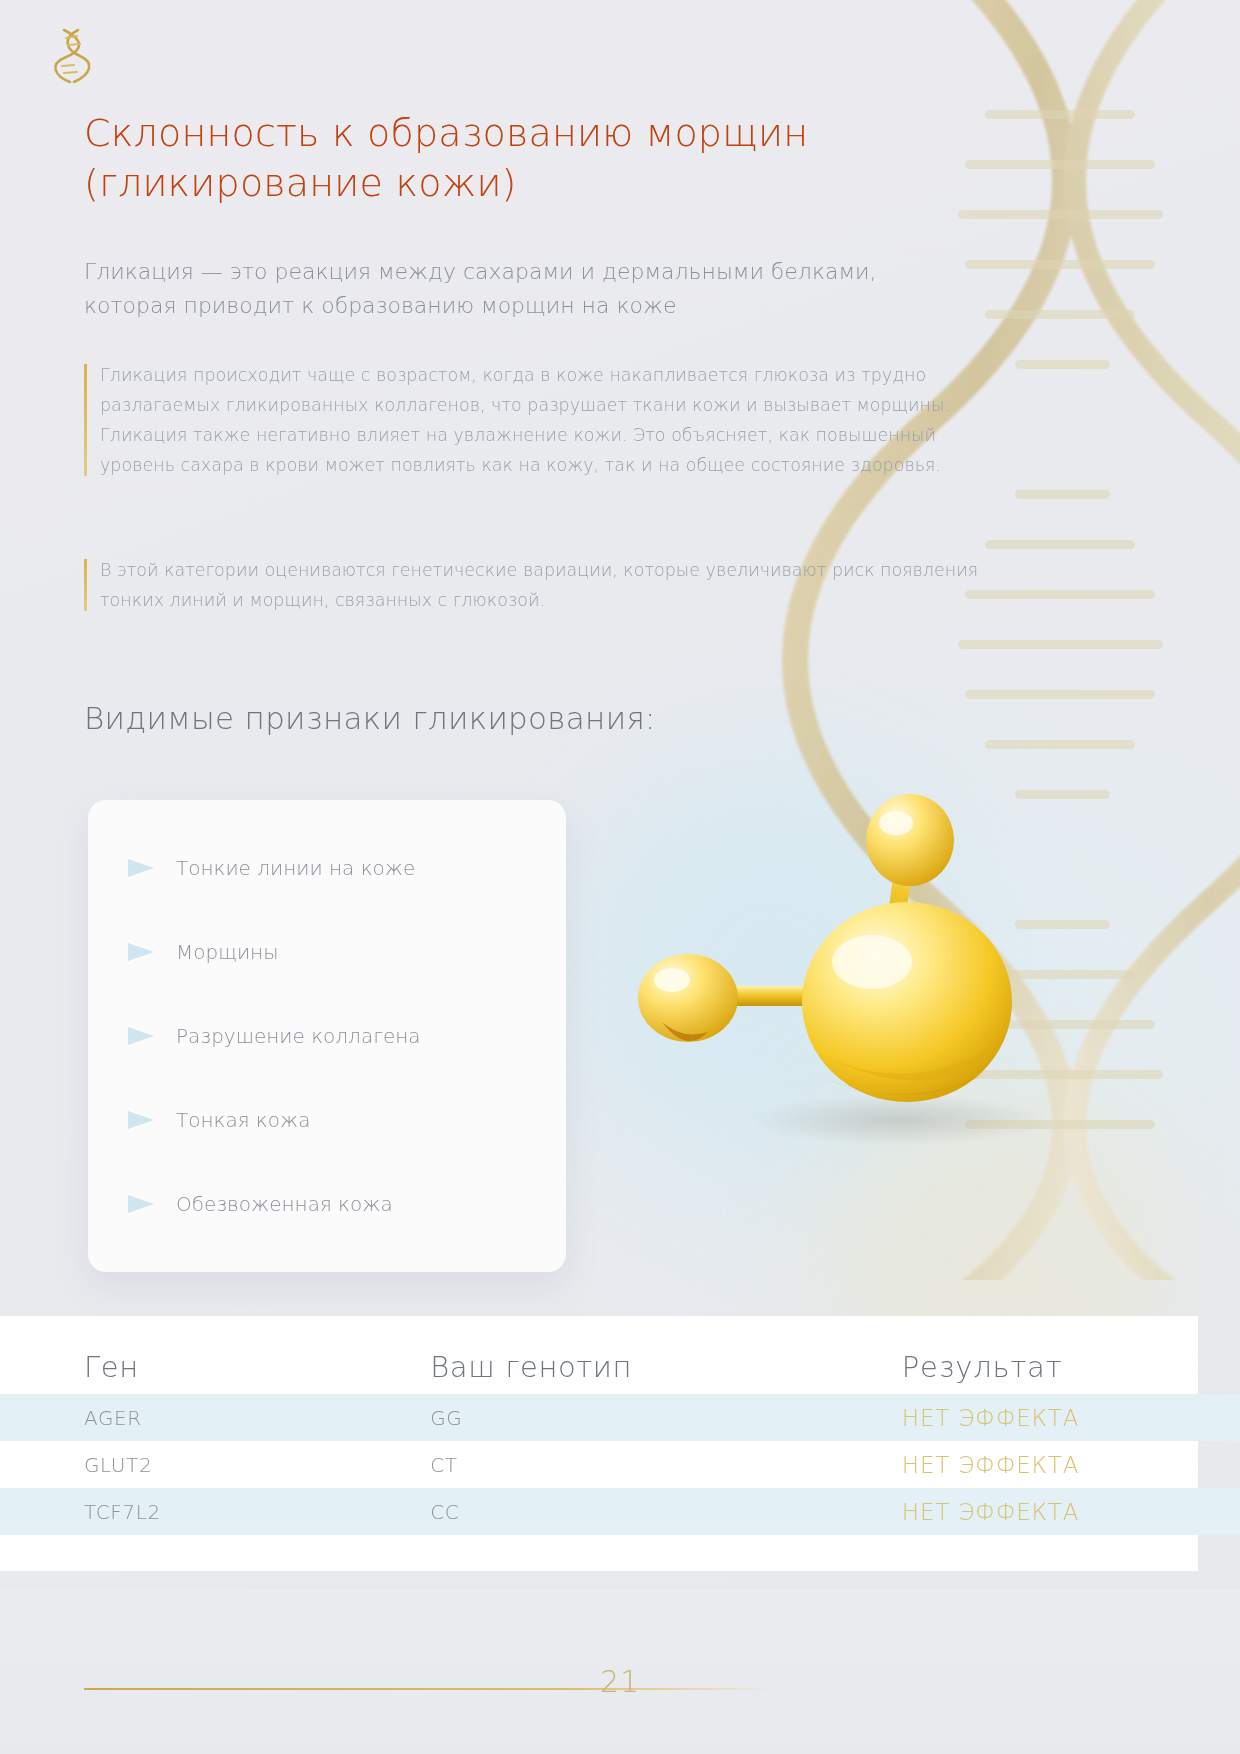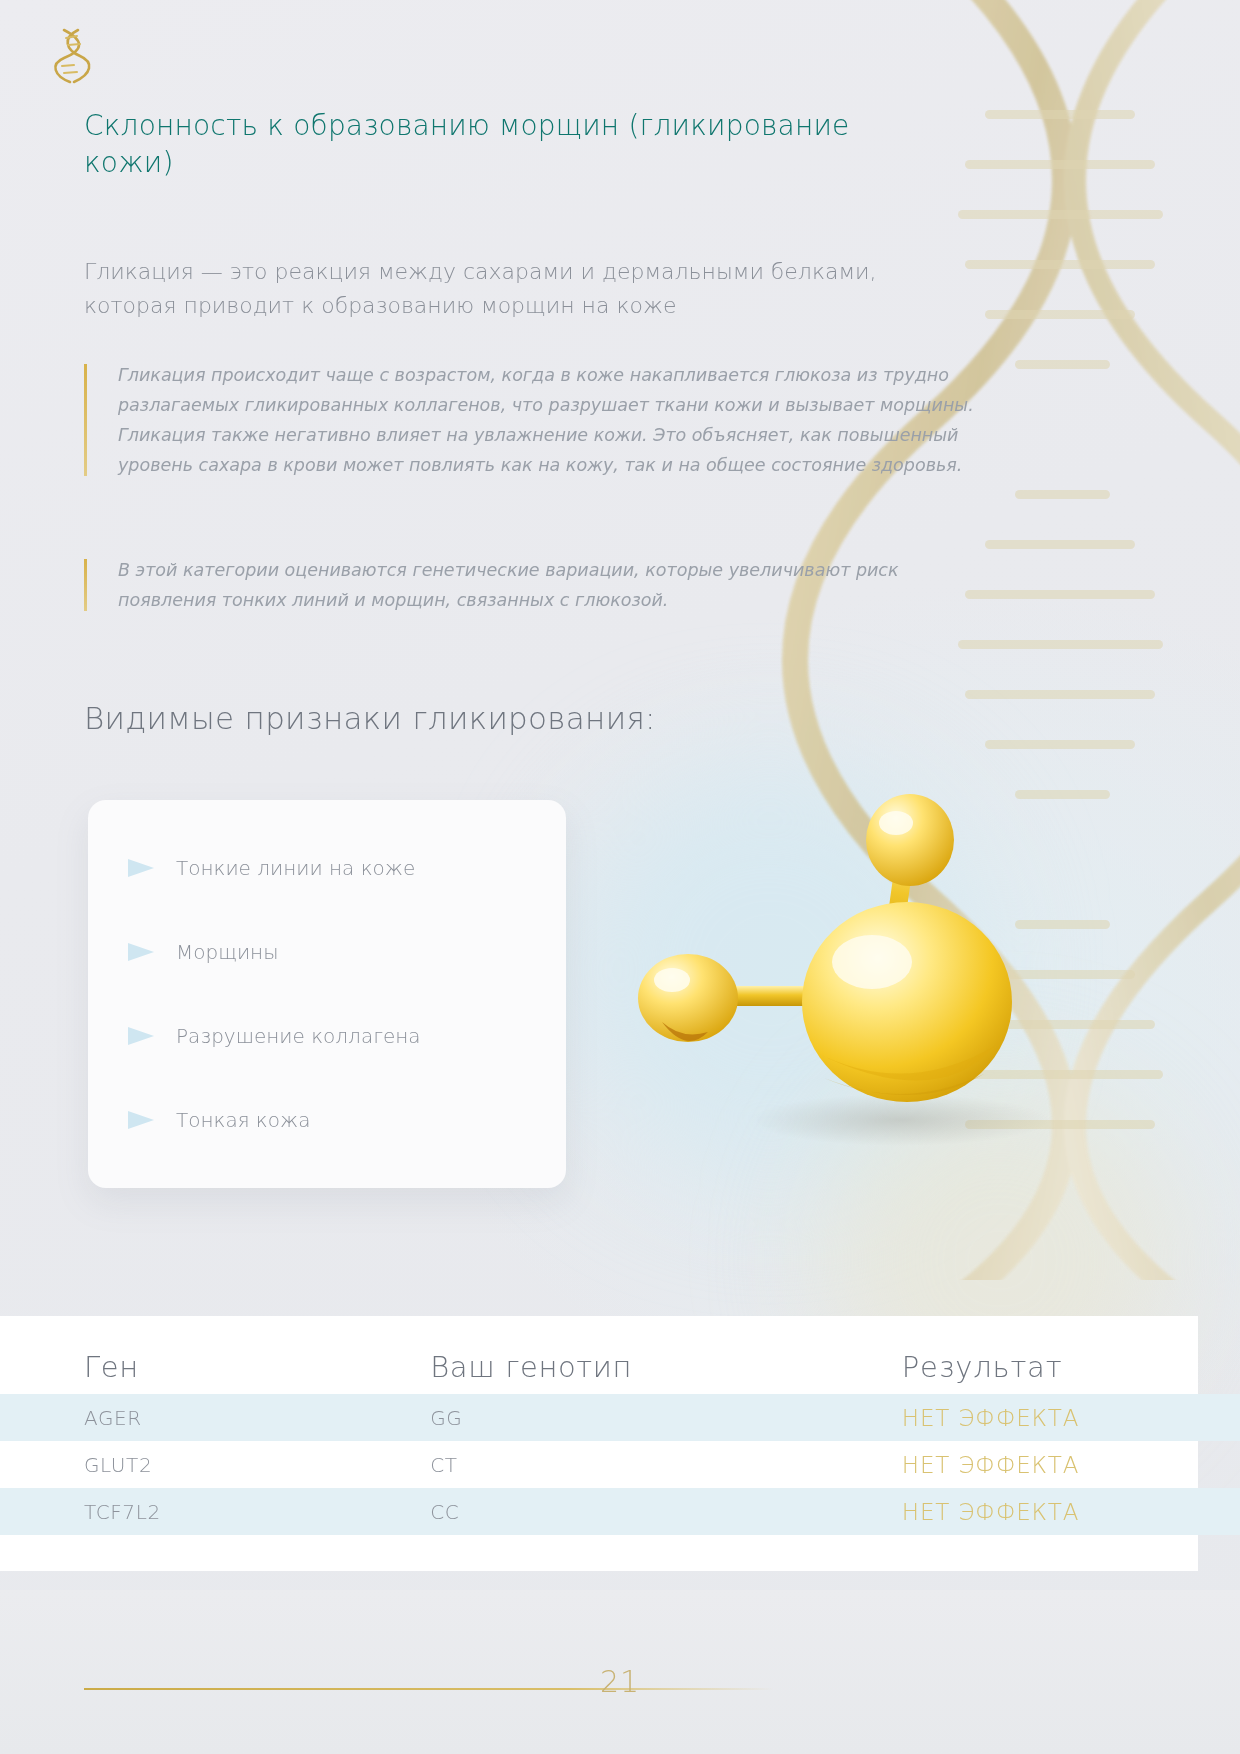--- a/index.html
+++ b/index.html
@@ -59,46 +59,45 @@
     left: 0; top: 0;
     width: 1240px;
   }
   h1.title {
     position: absolute;
     left: 84px;
     top: 108px;
     width: 860px;
     margin: 0;
     font-weight: 300;
-    font-size: 28px;
+    font-size: 38px;
     line-height: 1.32;
     letter-spacing: .2px;
-    color: #0f766e;
+    color: #c2410c;
   }
   .subtitle {
     position: absolute;
     left: 84px;
     top: 255px;
     width: 880px;
     font-size: 22px;
     line-height: 1.55;
     font-weight: 300;
     color: #8b9099;
   }
 
   .quote {
     position: absolute;
     left: 84px;
-    padding-left: 34px;
+    padding-left: 16px;
     width: 880px;
     font-size: 17.5px;
     line-height: 1.72;
     font-weight: 300;
     color: #9aa0a9;
-    font-style: italic;
   }
   .quote::before {
     content: "";
     position: absolute;
     left: 0; top: 4px; bottom: 4px;
     width: 3px;
     background: linear-gradient(180deg, #d8b24a, #e3cc86);
   }
   .quote-1 { top: 360px; }
   .quote-2 { top: 555px; }
@@ -344,20 +343,28 @@
 
     <div class="sign-row">
       <span class="sign-arrow">
         <svg width="34" height="24" viewBox="0 0 34 24">
             <path d="M4 3 L30 12 L4 21 Z" fill="#cfe6f1"></path>
           </svg>
       </span>
       <span class="sign-label">Тонкая кожа</span>
     </div>
 
+    <div class="sign-row">
+      <span class="sign-arrow">
+        <svg width="34" height="24" viewBox="0 0 34 24">
+            <path d="M4 3 L30 12 L4 21 Z" fill="#cfe6f1"></path>
+          </svg>
+      </span>
+      <span class="sign-label">Обезвоженная кожа</span>
+    </div>
 
   </div>
 
   <div class="molecule">
     <svg width="470" height="370" viewBox="0 0 470 370" fill="none">
       <defs>
         <radialGradient id="bigBall" cx="36%" cy="28%" r="78%">
           <stop offset="0%" stop-color="#fffde8"></stop>
           <stop offset="32%" stop-color="#ffe985"></stop>
           <stop offset="70%" stop-color="#f4c723"></stop>

